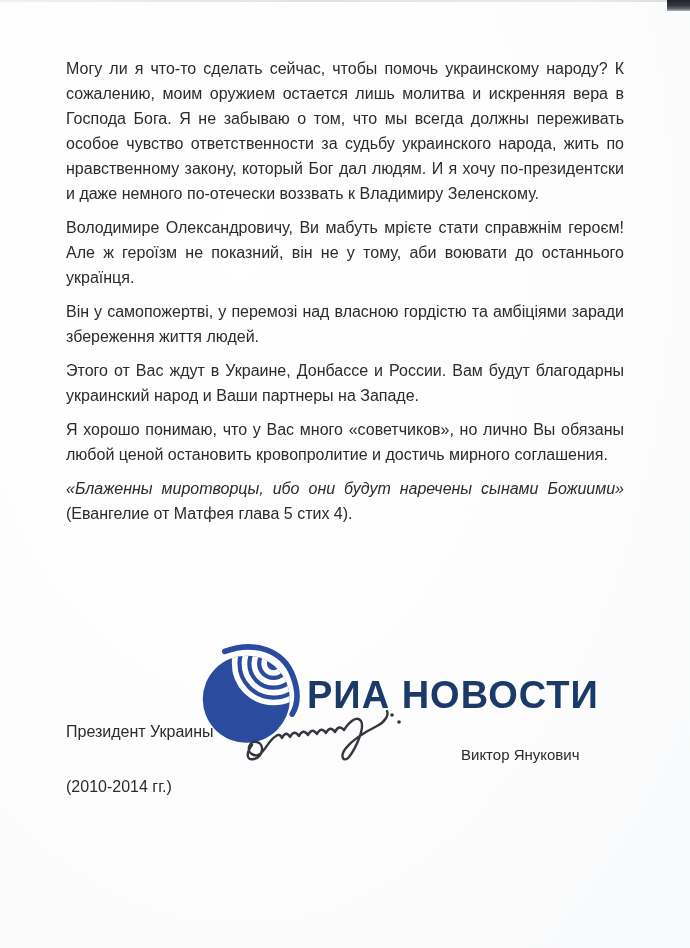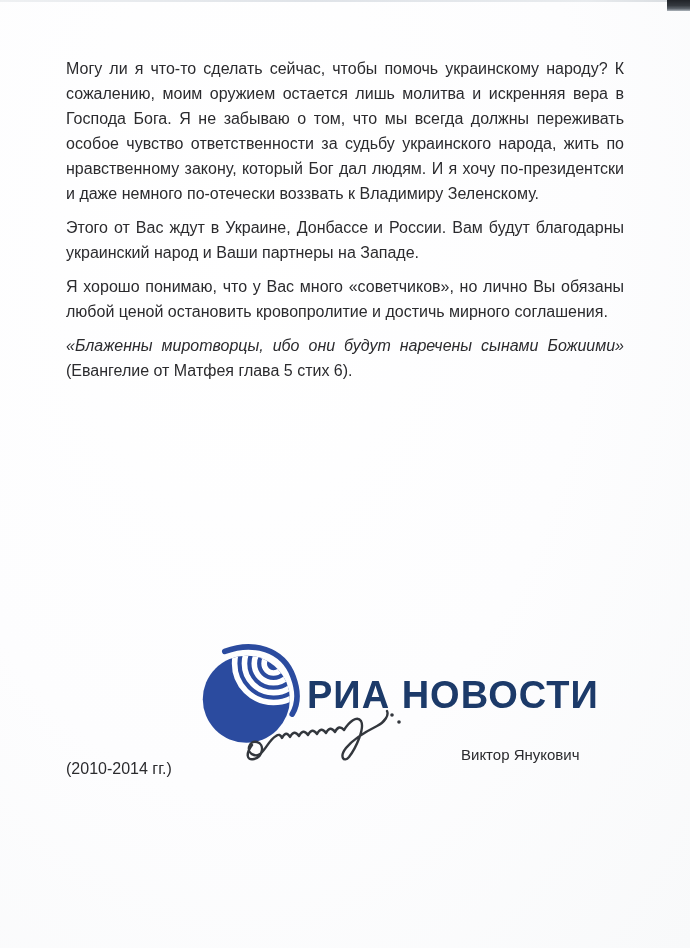--- a/index.html
+++ b/index.html
@@ -62,23 +62,25 @@
 </head>
 <body>
 
 <div class="page">
 
   <div class="top-edge"></div>
   <div class="corner-mark"></div>
 
   <main class="content">
     <p>Могу ли я что-то сделать сейчас, чтобы помочь украинскому народу? К сожалению, моим оружием остается лишь молитва и искренняя вера в Господа Бога. Я не забываю о том, что мы всегда должны переживать особое чувство ответственности за судьбу украинского народа, жить по нравственному закону, который Бог дал людям.  И я хочу по-президентски и даже немного по-отечески воззвать к Владимиру Зеленскому.</p>
+    <p>Володимире Олександровичу, Ви мабуть мрієте стати справжнім героєм! Але ж героїзм не показний, він не у тому, аби воювати до останнього українця.</p>
+    <p>Він у самопожертві, у перемозі над власною гордістю та амбіціями заради збереження життя людей.</p>
     <p>Этого от Вас ждут в Украине, Донбассе и России. Вам будут благодарны украинский народ и Ваши партнеры на Западе.</p>
     <p>Я хорошо понимаю, что у Вас много «советчиков», но лично Вы обязаны любой ценой остановить кровопролитие и достичь мирного соглашения.</p>
-    <p class="quote"><em>«Блаженны миротворцы, ибо они будут наречены сынами Божиими»</em><span> (Евангелие от Матфея глава 5 стих 6).</span></p>
+    <p class="quote"><em>«Блаженны миротворцы, ибо они будут наречены сынами Божиими»</em><span> (Евангелие от Матфея глава 5 стих 4).</span></p>
   </main>
 
   <div class="logo">
     <svg width="100" height="103" viewBox="0 -6 104 110">
       <defs>
         <clipPath id="globeClip">
             <circle cx="47" cy="54" r="46.5"></circle>
           </clipPath>
       </defs>
       <circle cx="47" cy="54" r="46.5" fill="#2b4b9f"></circle>
@@ -97,18 +99,19 @@
     <path d="M16 46 C 10 54 10 62 18 60 C 27 58 29 45 21 43 C 13 41 9 53 18 56 C 27 59 31 42 40 37
              Q 44 34 46 39 Q 50 31 54 38 Q 58 30 63 37 Q 67 29 72 36 Q 76 28 81 35
              Q 85 27 90 34 Q 94 26 99 33 Q 103 25 108 31
              C 113 23 121 16 125 22 C 129 29 120 49 113 58 C 108 64 103 58 110 49
              C 118 39 133 31 141 27 C 149 23 153 16 151 12"></path>
     <circle cx="156" cy="16" r="1.8"></circle>
     <circle cx="163" cy="23" r="1.8"></circle>
   </svg>
 
   <div class="footer-left">
+    <div class="line1">Президент Украины</div>
     <div class="line2">(2010-2014 гг.)</div>
   </div>
 
   <div class="signer-name">Виктор Янукович</div>
 
 </div>
 
 </body></html>

